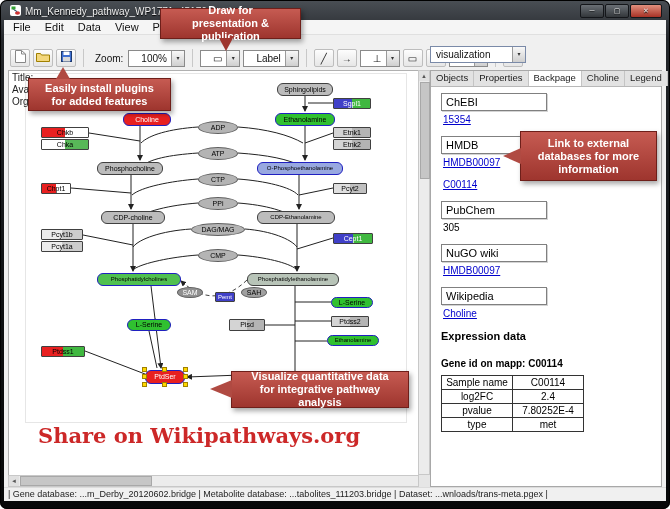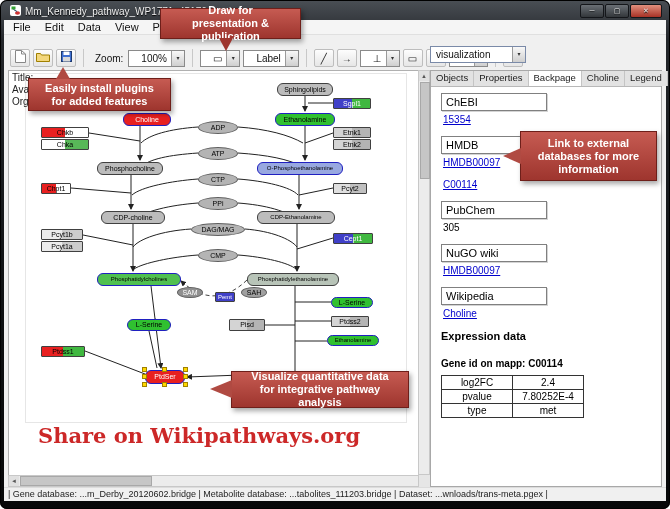--- a/index.html
+++ b/index.html
@@ -288,20 +288,24 @@
         <div class="xref-header">NuGO wiki</div>
         <div class="xref-value link">HMDB00097</div>
         <div class="xref-header">Wikipedia</div>
         <div class="xref-value link">Choline</div>
       </div>
     <div class="exp-title">Expression data</div>
     <div class="gene-line">Gene id on mapp: C00114</div>
     <table class="exp">
         <tbody>
           <tr>
+            <td>Sample name</td>
+            <td>C00114</td>
+          </tr>
+          <tr>
             <td>log2FC</td>
             <td>2.4</td>
           </tr>
           <tr>
             <td>pvalue</td>
             <td>7.80252E-4</td>
           </tr>
           <tr>
             <td>type</td>
             <td>met</td>

